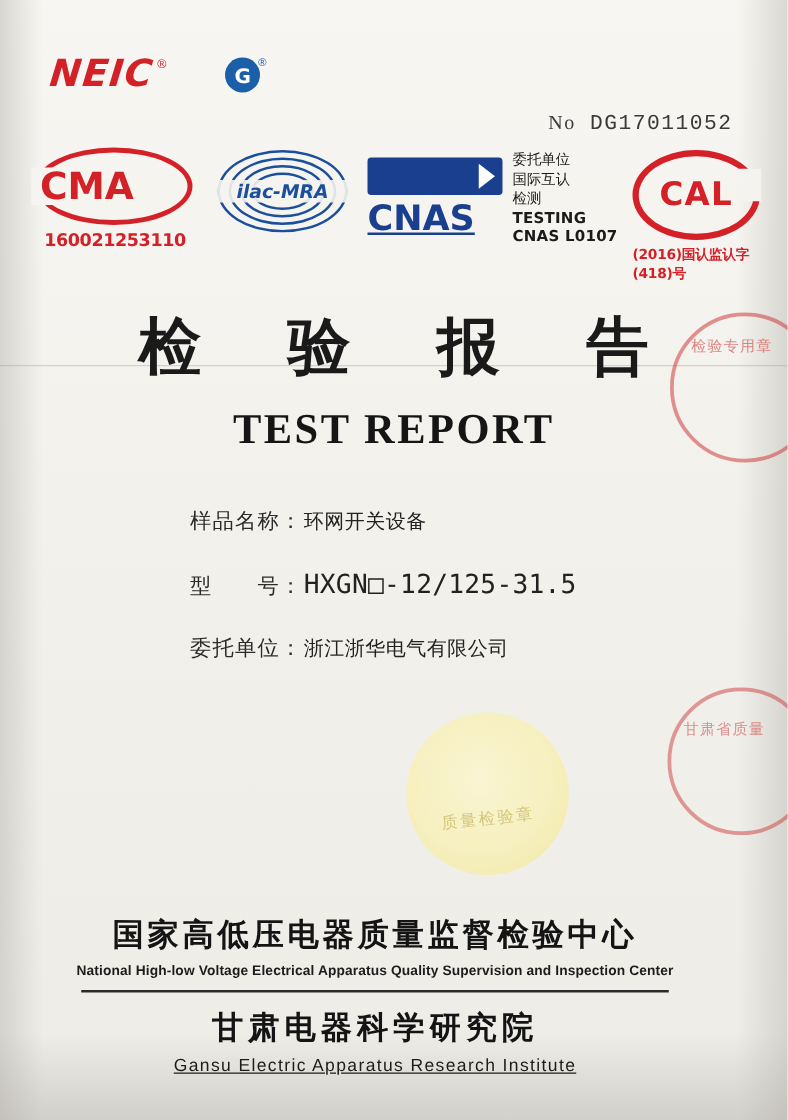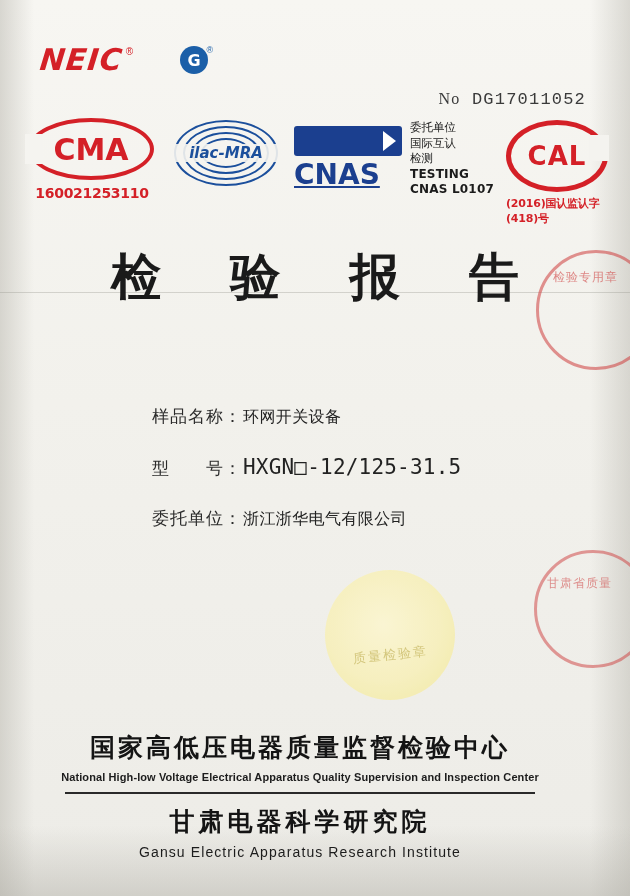--- a/index.html
+++ b/index.html
@@ -128,21 +128,21 @@
   
   .cma {
     position: absolute;
     left: 6px; top: 0;
     width: 128px;
   }
   .cma-oval {
     width: 118px; height: 54px;
     border: 4px solid #d42027;
     border-radius: 50%;
-    display: flex; align-items: center; justify-content: center;
+    display: flex; align-items: center; justify-content: flex-start;
     position: relative;
   }
   .cma-oval::before {
     content: "";
     position: absolute;
     left: -7px; top: 12px;
     width: 18px; height: 30px;
     background: #f5f4f0;
   }
   .cma-text {
@@ -426,20 +426,21 @@
     font-size: 25px;
     letter-spacing: 4px;
     color: #141414;
   }
   .footer-en-2 {
     font-family: "Liberation Sans", sans-serif;
     font-size: 14px;
     letter-spacing: 1.1px;
     color: #1c1c1c;
     margin-top: 6px;
+    text-decoration: underline;
   }
 </style>
 </head>
 <body>
 
 <div class="page">
 
   <div class="paper-shade-left"></div>
   <div class="paper-shade-right"></div>
   <div class="paper-shade-bottom"></div>
@@ -495,20 +496,21 @@
 
     <div class="cal">
       <div class="cal-c">
         <span class="cal-text">CAL</span>
       </div>
       <div class="cal-sub">(2016)国认监认字(418)号</div>
     </div>
   </div>
 
   <div class="title-cn">检 验 报 告</div>
+  <div class="title-en">TEST REPORT</div>
 
   <div class="fields">
     <div class="field-row">
       <span class="field-label">样品名称</span>
       <span class="field-colon">：</span>
       <span class="field-value">环网开关设备</span>
     </div>
     <div class="field-row">
       <span class="field-label spaced">型　　号</span>
       <span class="field-colon">：</span>

